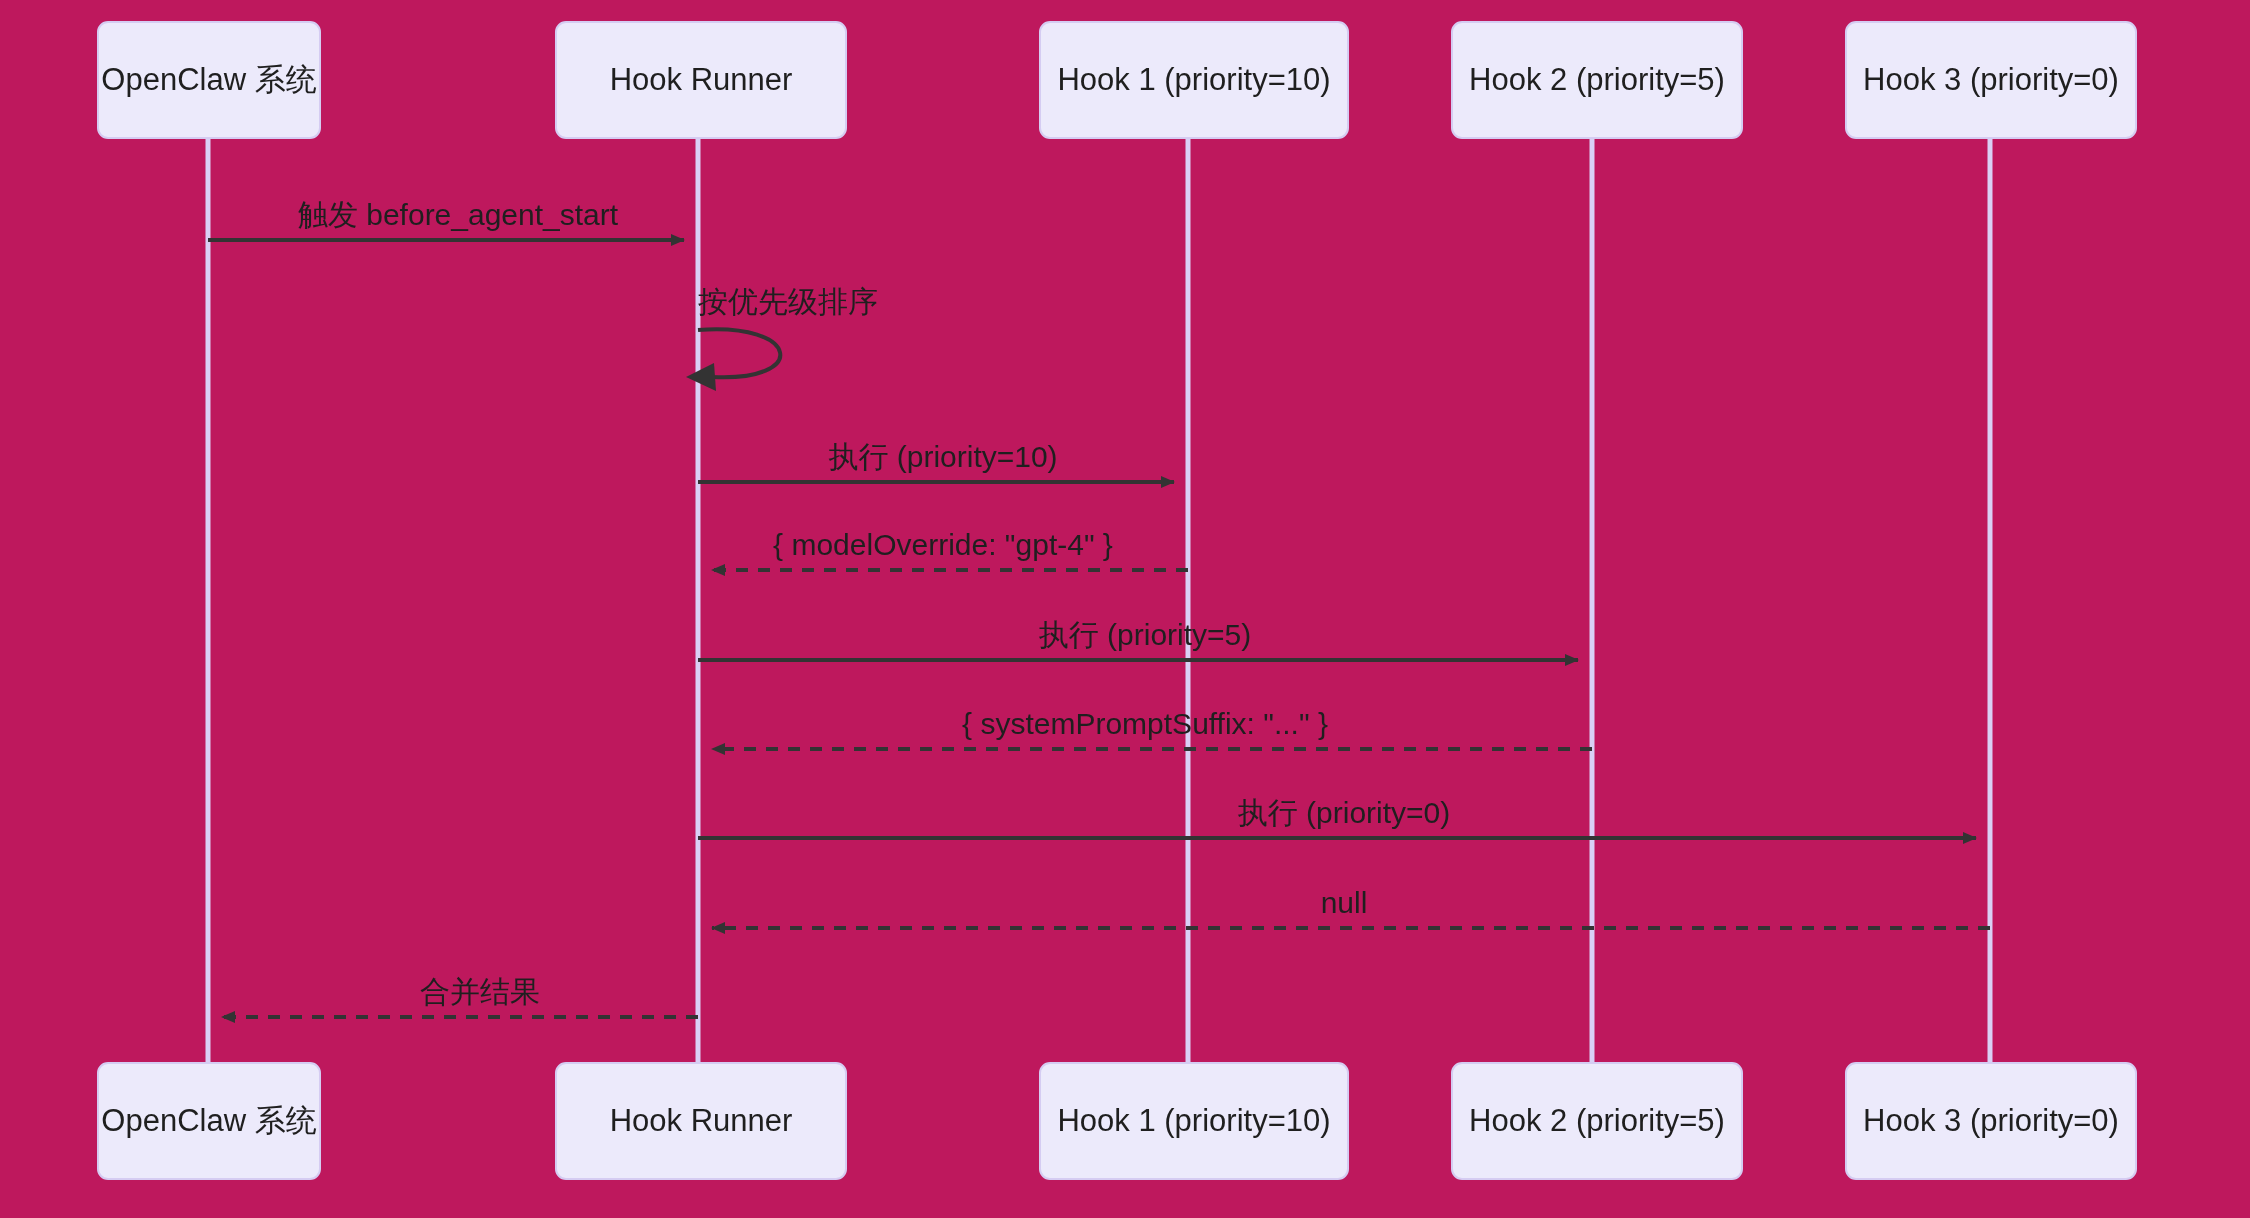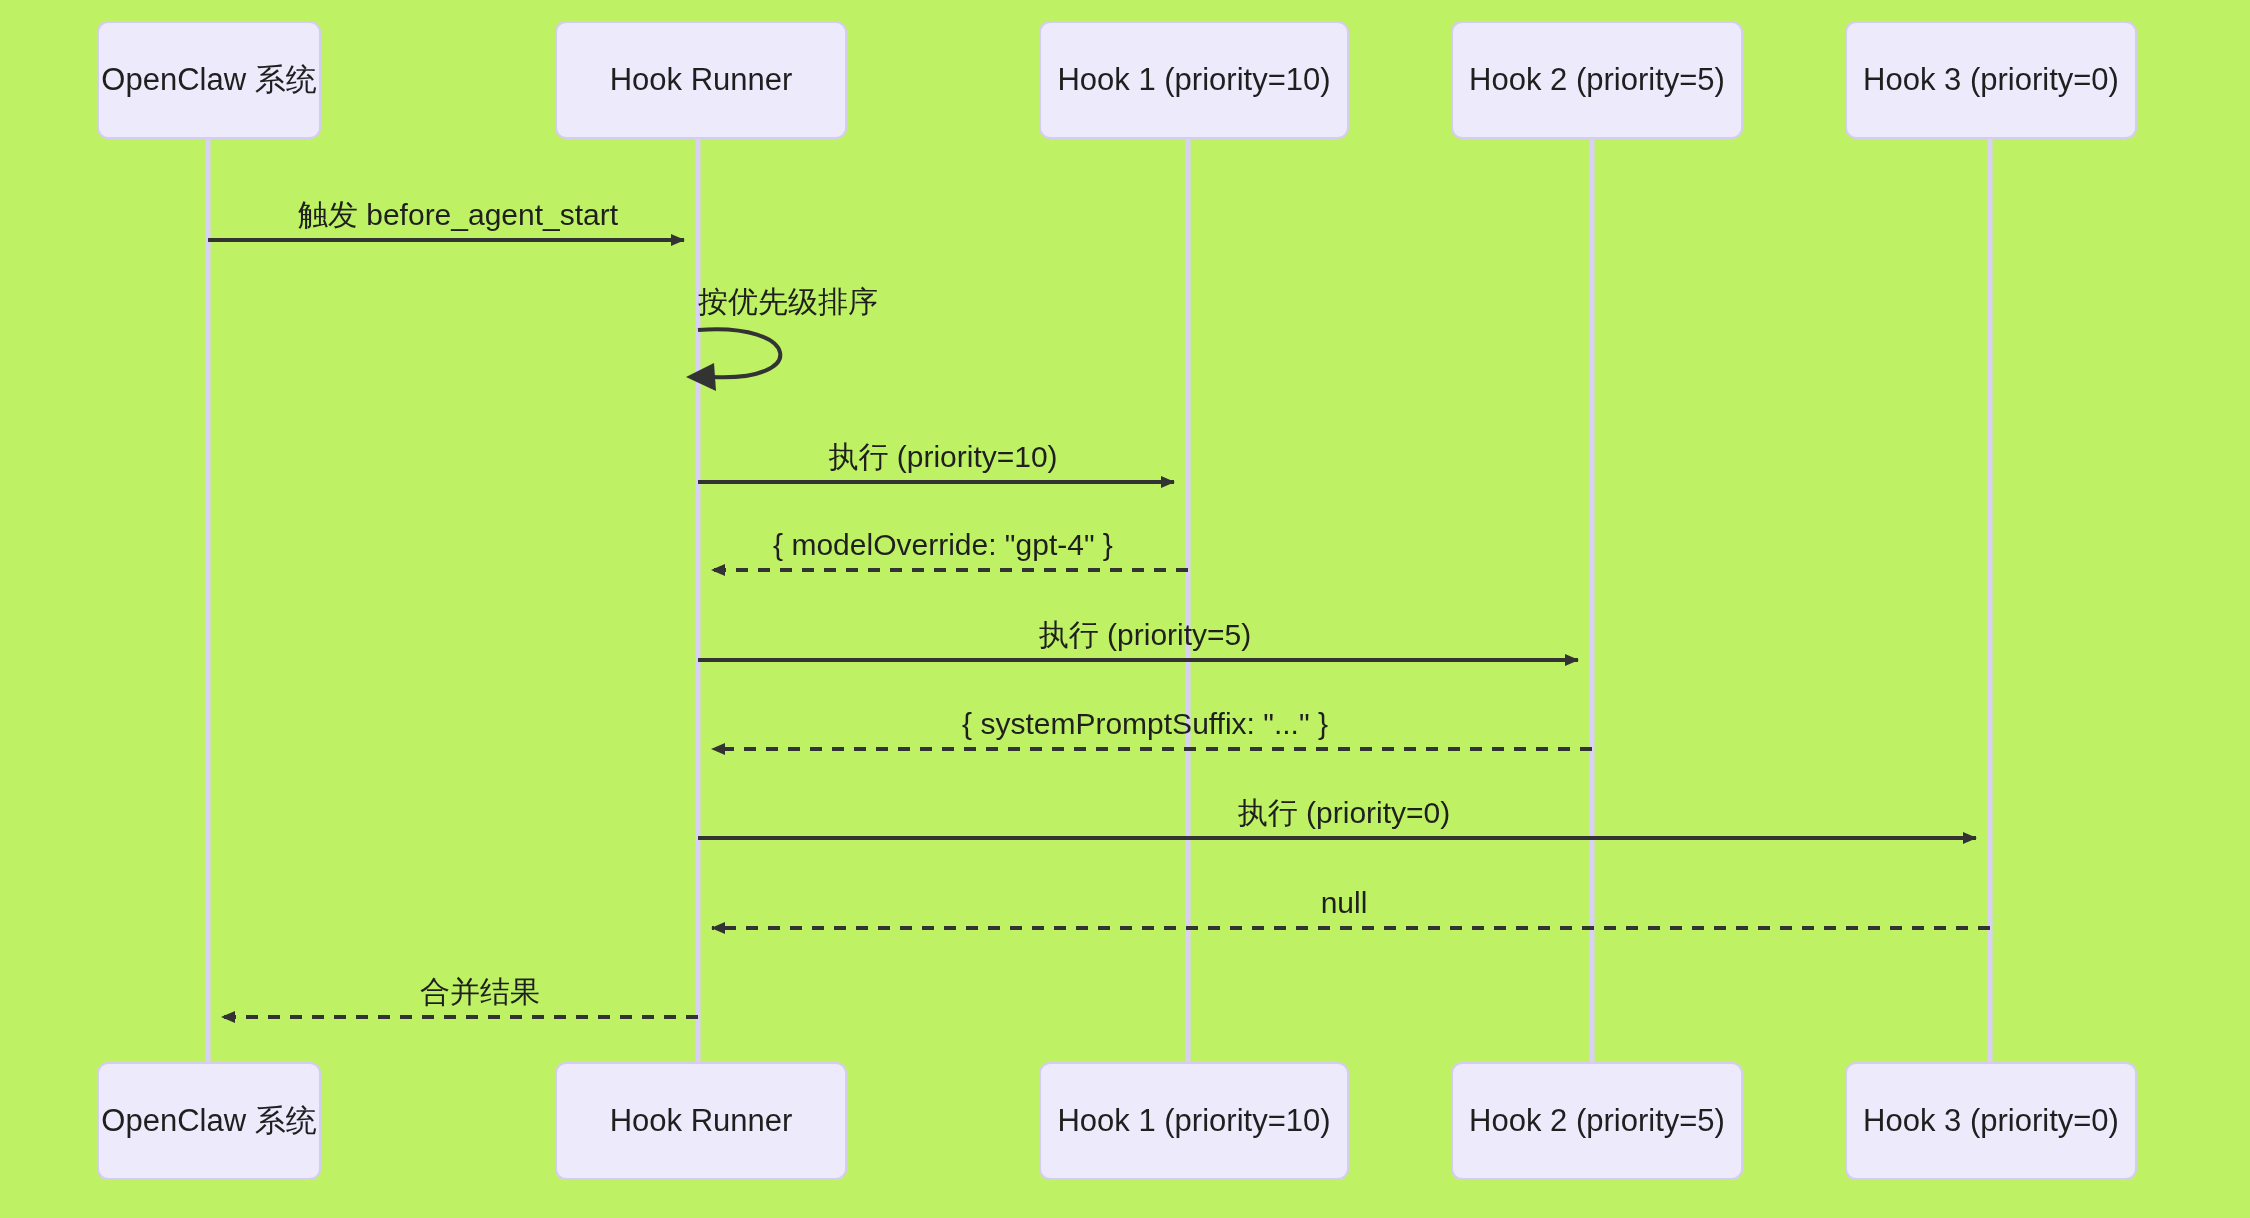--- a/index.html
+++ b/index.html
@@ -10,21 +10,21 @@
   body {
     width: 2250px;
     height: 1218px;
     font-family: "Liberation Sans", "DejaVu Sans", sans-serif;
     overflow: hidden;
   }
   #diagram-root {
     position: relative;
     width: 2250px;
     height: 1218px;
-    background: #bef264;
+    background: #be185d;
   }
   svg.seq-canvas {
     position: absolute;
     left: 0;
     top: 0;
     width: 2250px;
     height: 1218px;
     display: block;
   }
   .actor-box rect {

